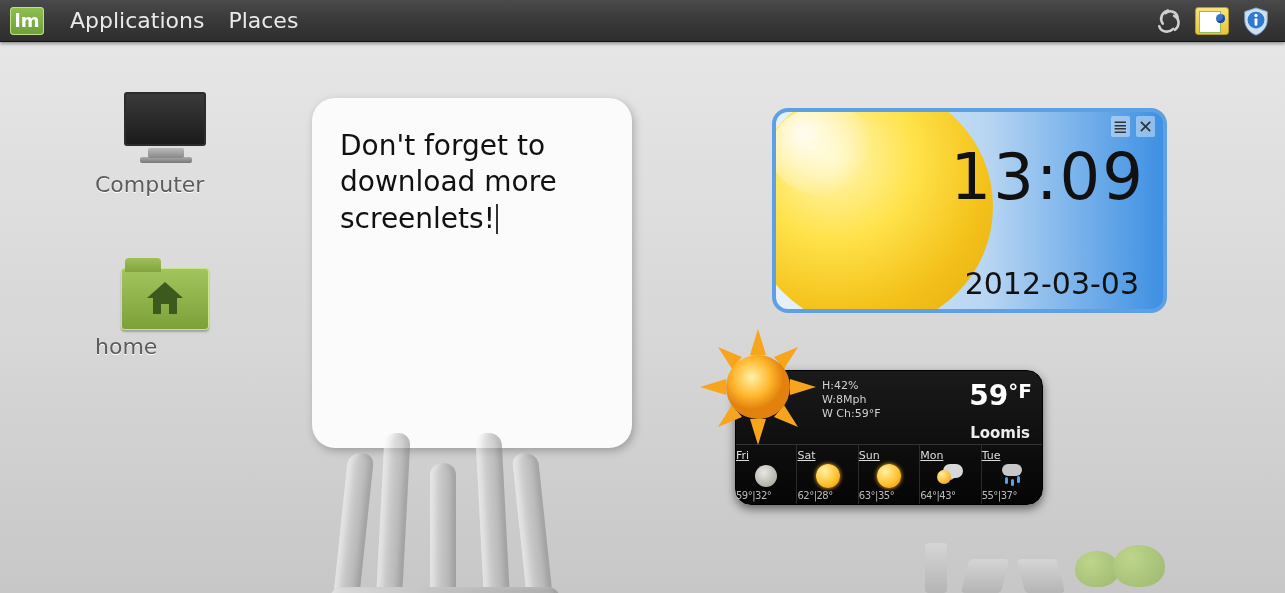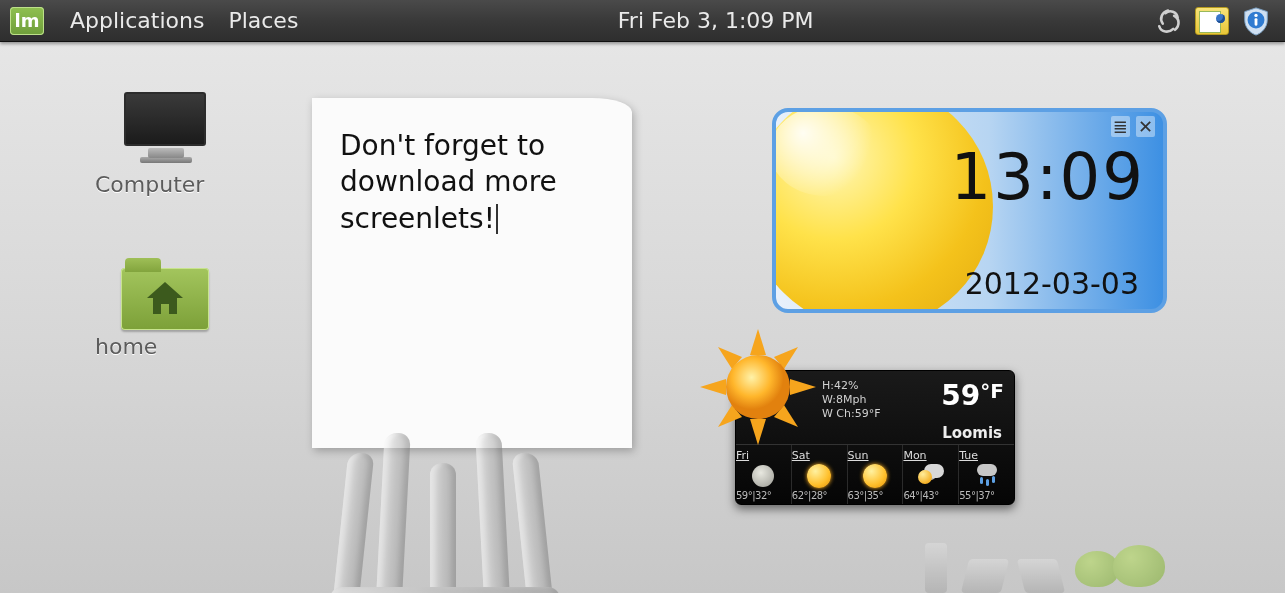--- a/index.html
+++ b/index.html
@@ -136,24 +136,24 @@
     position:absolute; top:4px; right:8px; display:flex; gap:6px;
   }
   .clockwidget .ctrl span{
     font-size:18px; color:#333; cursor:pointer;
     background:rgba(255,255,255,.4); padding:0 2px; border-radius:2px;
   }
 
   
   .weather{
     position:absolute;
-    width:280px;
+    width:308px;
     background:linear-gradient(180deg,#1a1a1a,#050505);
     border:1px solid #000;
-    border-radius:6px;
+    border-radius:16px;
     color:#eee;
     font-size:12px;
     box-shadow:0 4px 10px rgba(0,0,0,.5);
   }
   .weather .bigsun{
     position:absolute; left:-38px; top:-44px; width:120px; height:120px;
   }
   .weather .top{
     display:flex; align-items:flex-start; padding:8px 10px 4px 86px; gap:12px;
   }
@@ -227,21 +227,20 @@
   }
 </style>
 </head>
 <body>
 
 <div class="panel">
   <div class="mint">lm</div>
   <div class="menu">Applications</div>
   <div class="menu">Places</div>
   <div class="spacer"></div>
-  <div class="clock">Fri Feb  3,  1:09 PM</div>
   <div class="spacer"></div>
   <div class="tray">
     <div class="t-icon swirl">
       <svg viewBox="0 0 32 32">
           <g fill="none" stroke="#cfcfcf" stroke-width="3" stroke-linecap="round">
         <path d="M16 4 C9 6 6 13 10 19"></path>
             <path d="M27 12 C26 5 18 3 13 7"></path>
         <path d="M24 26 C30 21 29 13 23 10"></path>
             <path d="M6 22 C8 29 17 30 22 25"></path>
       </g>
@@ -269,21 +268,21 @@
 
 <div class="desktop-icon" style="left:95px; top:268px;">
   <div class="folder">
     <svg class="home-icon" width="44" height="40" viewBox="0 0 44 40">
       <path d="M4 20 L22 4 L40 20 L34 20 L34 36 L26 36 L26 26 L18 26 L18 36 L10 36 L10 20 Z" fill="#3c5a1d"></path>
     </svg>
   </div>
   <div class="lbl">home</div>
 </div>
 
-<div class="sticky" style="left:312px; top:98px; width:320px; height:350px;">
+<div class="sticky" style="left:312px; top:98px; width:320px; height:350px;border-radius:23px;">
   <span>Don't forget to download more screenlets!</span><span class="cursor"></span>
 </div>
 
 <div class="clockwidget" style="left:772px; top:108px; width:395px; height:205px;">
   <div class="sun"></div>
   <div class="ctrl">
     <span>≣</span>
     <span>✕</span>
   </div>
   <div class="time">13:09</div>

